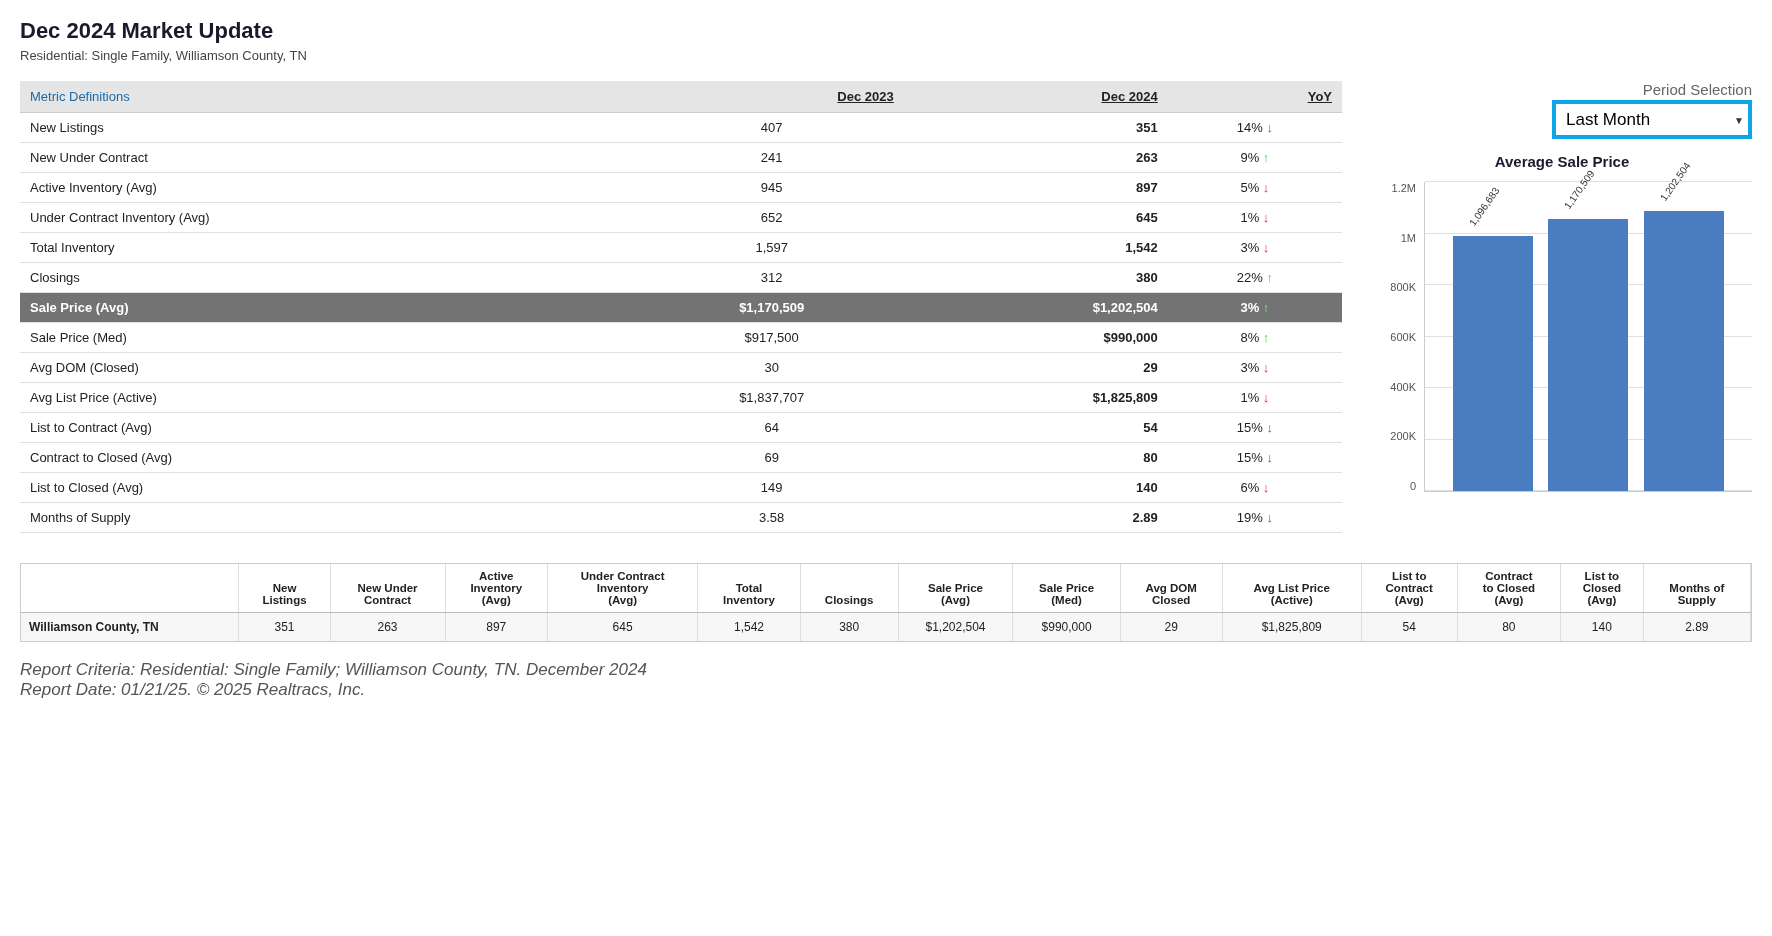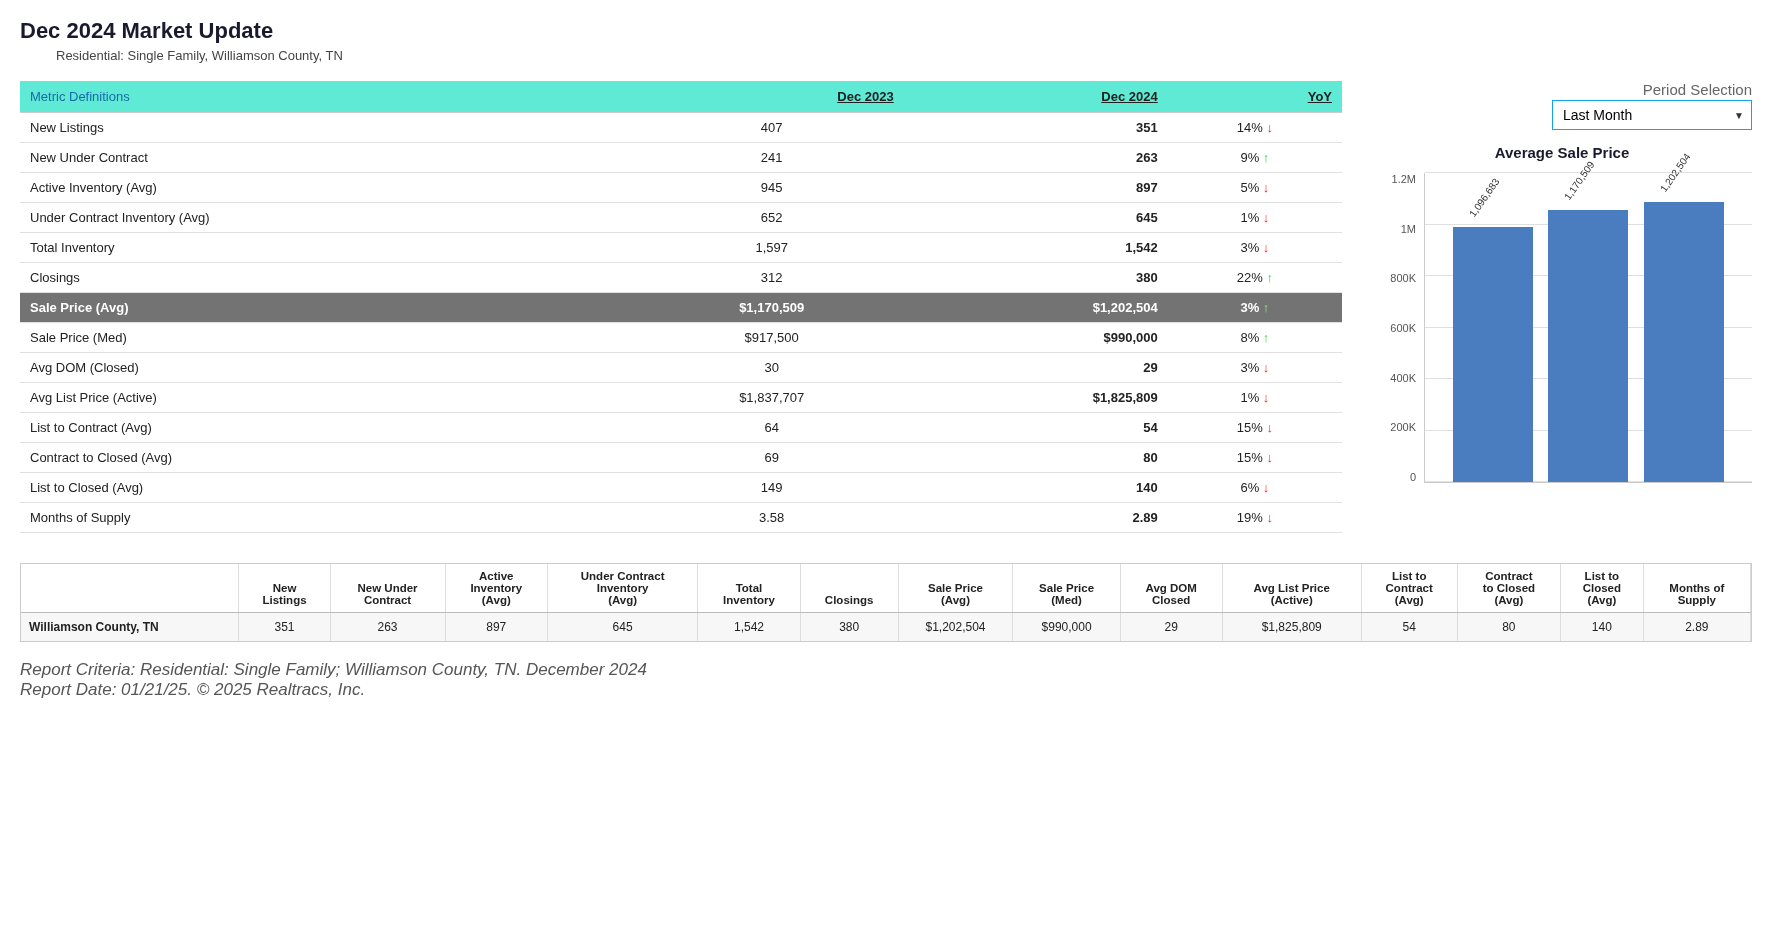--- a/index.html
+++ b/index.html
@@ -13,21 +13,20 @@
     h1 {
       font-size: 22px;
       font-weight: bold;
       color: #1a1a2e;
       margin-bottom: 4px;
     }
     .subtitle {
       font-size: 13px;
       color: #444;
       margin-bottom: 18px;
-      margin-left: 36px;
     }
     .main-layout {
       display: flex;
       gap: 30px;
       align-items: flex-start;
     }
     .left-section {
       flex: 1;
       min-width: 0;
     }
@@ -40,23 +39,23 @@
       margin-bottom: 14px;
       text-align: right;
     }
     .period-label {
       font-size: 15px;
       color: #666;
       display: block;
       margin-bottom: 2px;
     }
     .period-select {
-      border: 1px solid #0ea5e9;
+      border: 4px solid #0ea5e9;
       padding: 6px 28px 6px 10px;
-      font-size: 14px;
+      font-size: 17px;
       background: #fff;
       appearance: none;
       -webkit-appearance: none;
       cursor: pointer;
       width: 200px;
       position: relative;
     }
     .period-select-wrapper {
       position: relative;
       display: inline-block;
@@ -72,21 +71,21 @@
       color: #333;
     }
 
     
     .metrics-table {
       width: 100%;
       border-collapse: collapse;
       font-size: 13px;
     }
     .metrics-table thead tr {
-      background: #5eead4;
+      background: #e5e5e5;
       margin-top: 24px;
     }
     .metrics-table thead th {
       padding: 8px 10px;
       text-align: left;
       font-weight: normal;
       border-bottom: 1px solid #ccc;
     }
     .metrics-table thead th.metric-def-col {
       color: #1a6aab;

